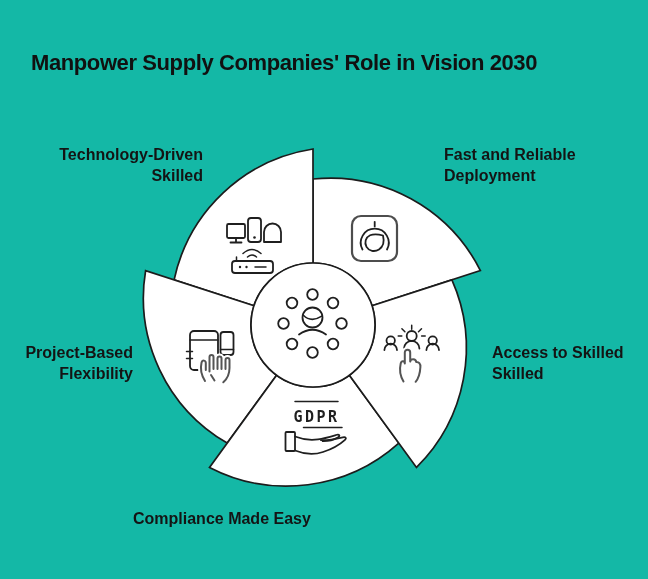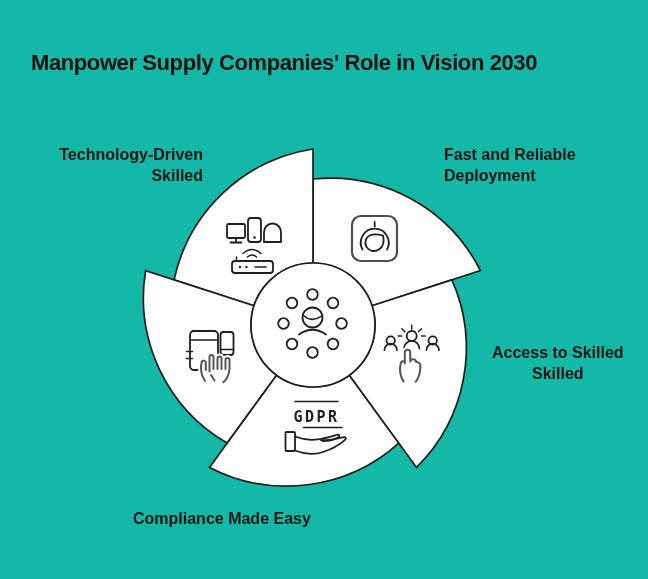--- a/index.html
+++ b/index.html
@@ -13,21 +13,21 @@
     font-size:22px;font-weight:700;letter-spacing:-0.4px;color:#111111;
     white-space:nowrap;
   }
   .seg-label{
     position:absolute;font-size:16px;font-weight:700;line-height:1.32;color:#141414;
     white-space:nowrap;
   }
   .seg-label span{display:block;}
   .lbl-technology{top:144px;right:445px;text-align:right;}
   .lbl-deployment{top:144px;left:444px;text-align:left;}
-  .lbl-access{top:342px;left:492px;text-align:center;}
+  .lbl-access{top:342px;left:492px;text-align:left;}
   .lbl-project{top:342px;right:515px;text-align:right;}
   .lbl-compliance{top:508px;left:133px;width:360px;text-align:left;}
   .blade{fill:#ffffff;stroke:#1c1c1c;stroke-width:1.7;}
   .ink{fill:none;stroke:#1f1f1f;stroke-width:1.8;stroke-linecap:round;stroke-linejoin:round;}
   .ink-thin{fill:none;stroke:#1f1f1f;stroke-width:1.5;stroke-linecap:round;}
   .gray{fill:none;stroke:#545454;stroke-width:2;stroke-linecap:round;stroke-linejoin:round;}
   .halo{fill:none;stroke:#ffffff;stroke-width:6;stroke-linecap:round;stroke-linejoin:round;}
   .gdpr-text{
     font-family:"DejaVu Sans Mono",monospace;font-size:15px;font-weight:700;
     letter-spacing:2.5px;fill:#1f1f1f;
@@ -124,17 +124,21 @@
     <span>Skilled</span>
   </div>
   <div class="seg-label lbl-deployment">
     <span>Fast and Reliable</span>
     <span>Deployment</span>
   </div>
   <div class="seg-label lbl-access">
     <span>Access to Skilled</span>
     <span>Skilled</span>
   </div>
+  <div class="seg-label lbl-project">
+    <span>Project-Based</span>
+    <span>Flexibility</span>
+  </div>
   <div class="seg-label lbl-compliance">
     <span>Compliance Made Easy</span>
   </div>
 
 </div>
 
 </body></html>

